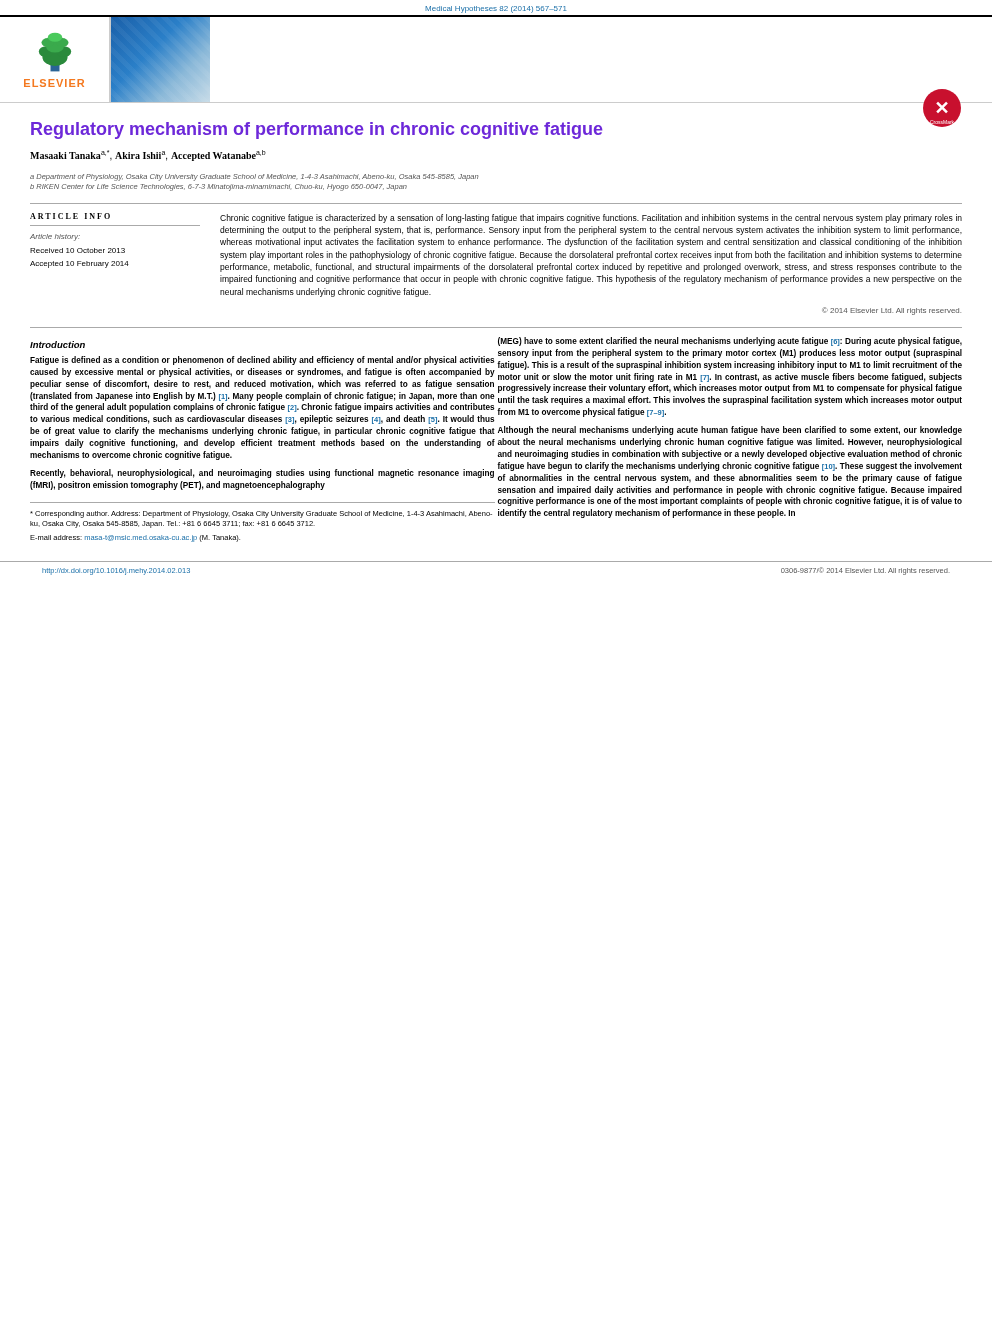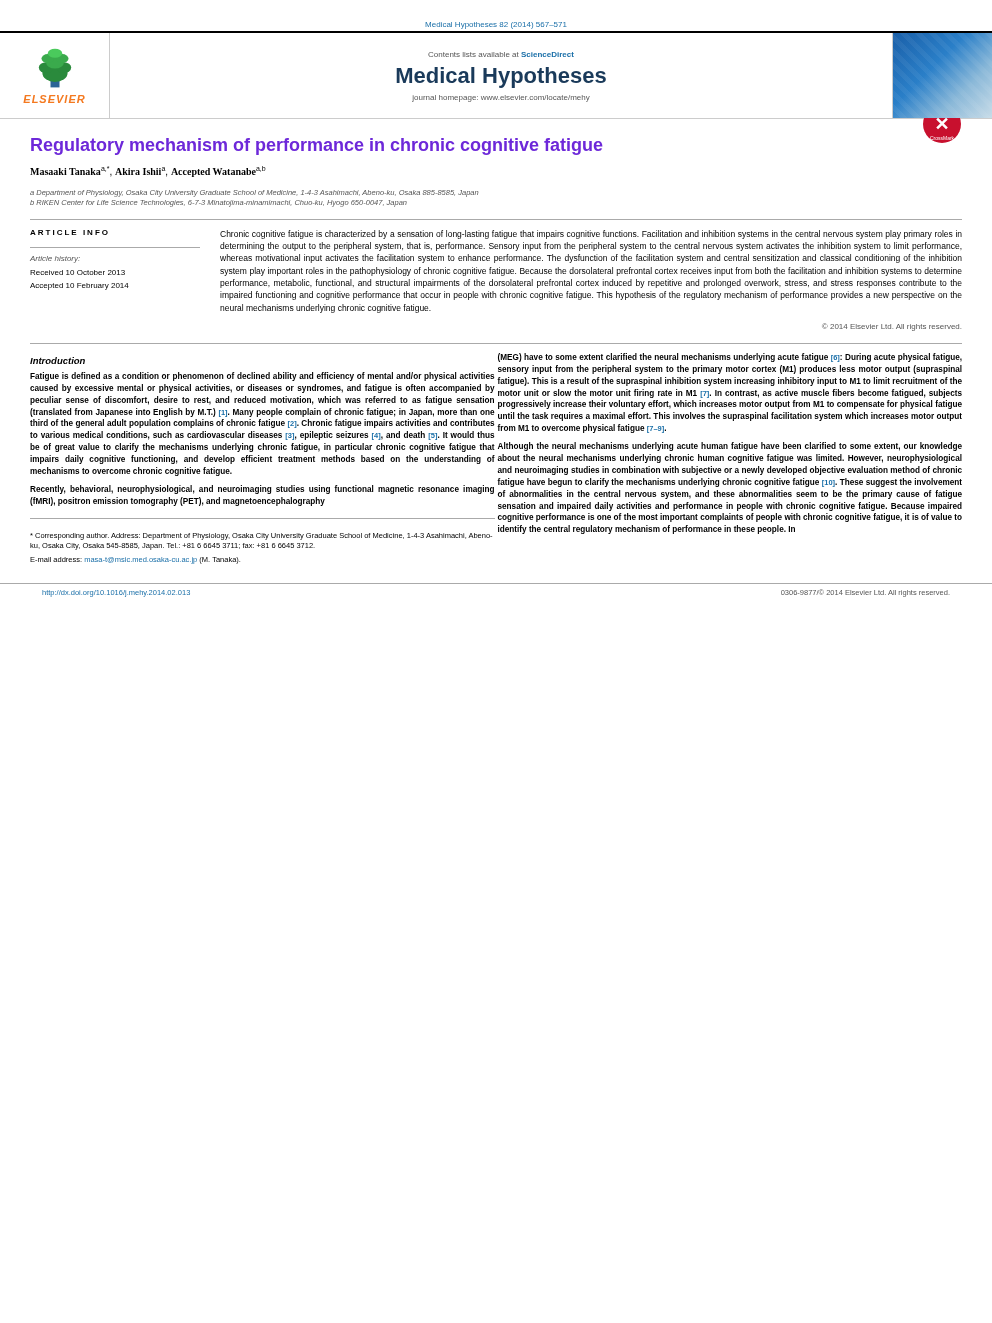--- a/index.html
+++ b/index.html
@@ -10,21 +10,21 @@
       color: #000;
       width: 992px;
       min-height: 1323px;
     }
 
     
     .top-bar {
       text-align: center;
       font-size: 8px;
       color: #1a6fa8;
-      padding: 20px 0 2px;
+      padding: 4px 0 2px;
       font-family: Arial, sans-serif;
     }
 
     
     .journal-header {
       display: flex;
       align-items: stretch;
       border-top: 2px solid #000;
       border-bottom: 1px solid #ccc;
       margin: 0 0 0 0;
@@ -47,21 +47,20 @@
       width: 60px;
       height: 45px;
     }
     .elsevier-text {
       font-size: 11px;
       font-weight: bold;
       color: #f47920;
       font-family: Arial, sans-serif;
       letter-spacing: 1px;
       margin-top: 2px;
-      font-style: italic;
     }
     .journal-header-center {
       flex: 1;
       display: flex;
       flex-direction: column;
       align-items: center;
       justify-content: center;
       padding: 8px 20px;
     }
     .contents-line {
@@ -178,27 +177,27 @@
       width: 170px;
       flex-shrink: 0;
     }
     .abstract-col {
       flex: 1;
     }
 
     .section-label {
       font-size: 8px;
       letter-spacing: 2px;
-      font-family: Liberation Sans, sans-serif;
+      font-family: Liberation Serif, serif;
       color: #000;
       font-weight: bold;
       text-transform: uppercase;
       margin-bottom: 6px;
       border-bottom: 1px solid #aaa;
-      padding-bottom: 10px;
+      padding-bottom: 4px;
     }
 
     .article-history-label {
       font-size: 8px;
       font-style: italic;
       font-family: Arial, sans-serif;
       color: #555;
       margin-bottom: 4px;
     }
     .article-history-dates {
@@ -258,21 +257,21 @@
 
     .ref-link {
       color: #1a6fa8;
       font-size: 7.5px;
     }
 
     
     .footnote-area {
       border-top: 1px solid #aaa;
       margin-top: 10px;
-      padding-top: 12px;
+      padding-top: 6px;
     }
     .footnote-text {
       font-size: 7.5px;
       font-family: Arial, sans-serif;
       color: #000;
       line-height: 1.4;
       margin-bottom: 3px;
     }
 
     
@@ -312,28 +311,20 @@
         <ellipse cx="20" cy="24" rx="8" ry="6" fill="#2a8a3c"></ellipse>
         <ellipse cx="40" cy="24" rx="8" ry="6" fill="#2a8a3c"></ellipse>
         <ellipse cx="30" cy="18" rx="10" ry="7" fill="#3aaa4c"></ellipse>
         <ellipse cx="22" cy="14" rx="7" ry="5" fill="#3aaa4c"></ellipse>
         <ellipse cx="38" cy="14" rx="7" ry="5" fill="#3aaa4c"></ellipse>
         <ellipse cx="30" cy="8" rx="8" ry="5" fill="#4aca5c"></ellipse>
       </svg>
       <div class="elsevier-text">ELSEVIER</div>
     </div>
   </div>
-  <div class="journal-header-center">
-    <div class="contents-line">
-      <span>Contents lists available at</span>
-      <span class="sciencedirect-link">ScienceDirect</span>
-    </div>
-    <div class="journal-title-header">Medical Hypotheses</div>
-    <div class="journal-homepage-line">journal homepage: www.elsevier.com/locate/mehy</div>
-  </div>
   <div class="journal-header-right">
     <div class="journal-cover-img"></div>
   </div>
 </div>
 
 <div class="main-content">
 
   <div style="display:flex; align-items:flex-start; margin-bottom:6px;">
     <div style="flex:1;">
       <div class="paper-title">Regulatory mechanism of performance in chronic cognitive fatigue</div>
@@ -348,21 +339,21 @@
     <div class="crossmark">
       <svg viewBox="0 0 40 40" width="40" height="40">
         <circle cx="20" cy="20" r="19" fill="#c8102e"></circle>
         <text x="20" y="26" text-anchor="middle" font-size="18" fill="white" font-family="Arial" font-weight="bold">✕</text>
         <text x="20" y="36" text-anchor="middle" font-size="5" fill="white" font-family="Arial">CrossMark</text>
       </svg>
     </div>
   </div>
 
   <div class="affiliations">
-    <div>a Department of Physiology, Osaka City University Graduate School of Medicine, 1-4-3 Asahimachi, Abeno-ku, Osaka 885-8585, Japan</div>
+    <div>a Department of Physiology, Osaka City University Graduate School of Medicine, 1-4-3 Asahimachi, Abeno-ku, Osaka 545-8585, Japan</div>
     <div>b RIKEN Center for Life Science Technologies, 6-7-3 Minatojima-minamimachi, Chuo-ku, Hyogo 650-0047, Japan</div>
   </div>
 
   <hr class="section-divider">
 
   <div class="article-body">
 
     <div class="article-info-col">
       <div class="section-label">ARTICLE  INFO</div>
       <div class="article-history-label">Article history:</div>

